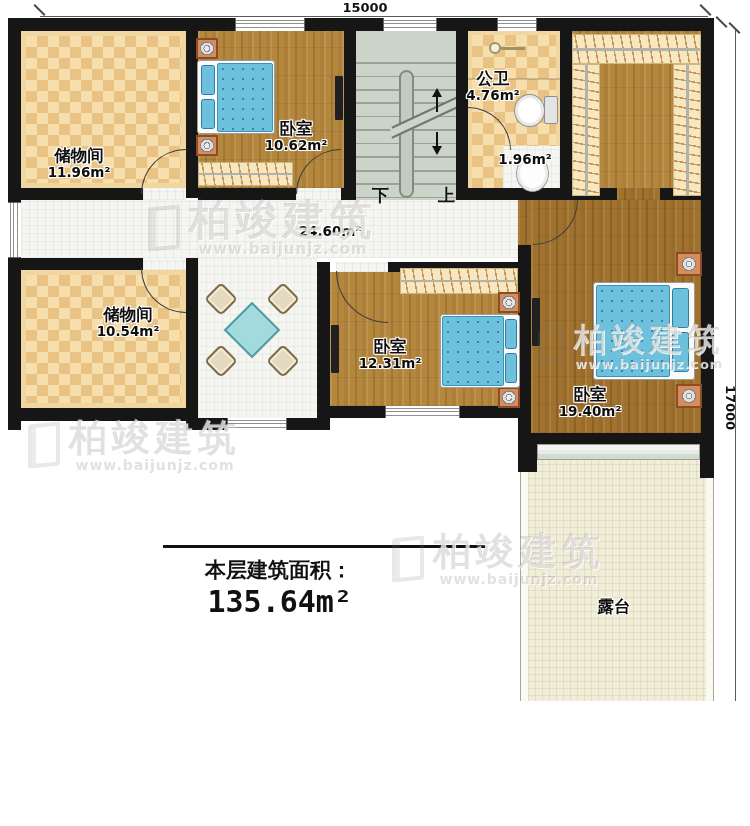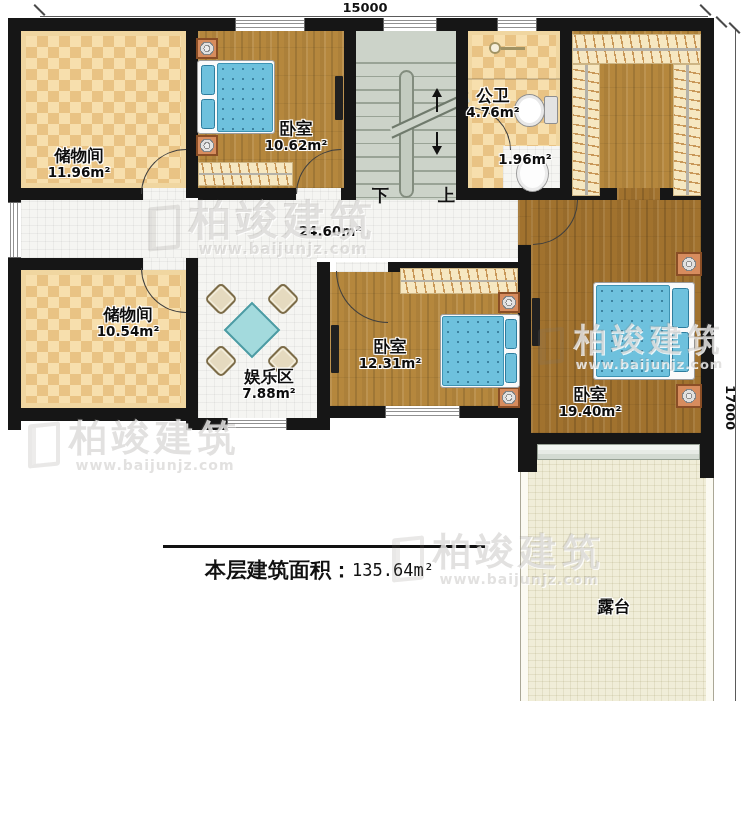--- a/index.html
+++ b/index.html
@@ -85,23 +85,23 @@
   .lm-blue{position:absolute;left:27px;top:4px;width:15px;height:44px;background:var(--accent-blue,#1766b5);
            background-image:repeating-linear-gradient(0deg,rgba(255,255,255,.95) 0 2px,transparent 2px 6px);
            background-size:5px 100%;background-repeat:no-repeat;background-position:3px 4px;transform:skewY(-8deg);}
   .logo-col{display:flex;flex-direction:column;line-height:1.02;}
   .logo-brand{font-size:33px;font-weight:900;letter-spacing:7px;color:#0c0c0c;white-space:nowrap;}
   .logo-url{font-size:15px;font-weight:800;letter-spacing:2.5px;color:#141414;white-space:nowrap;}
   
   .title-row{display:flex;align-items:baseline;gap:20px;z-index:30;}
   .title-cn{font-size:45px;font-weight:900;letter-spacing:4px;}
   .title-scale{font-size:40px;font-weight:700;font-family:"DejaVu Sans Mono","Liberation Mono",monospace;}
-  .stat-row{display:flex;align-items:center;z-index:30;}
+  .stat-row{display:flex;align-items:flex-end;z-index:30;flex-direction:column;}
   .stat-label{font-size:21px;font-weight:800;}
-  .stat-value{font-size:17px;font-weight:400;font-family:"DejaVu Sans Mono","Liberation Mono",monospace;}
+  .stat-value{font-size:30px;font-weight:700;font-family:"DejaVu Sans Mono","Liberation Mono",monospace;}
   .underline{background:#111;z-index:30;}
 </style>
 </head>
 <body>
 
 <div id="plan">
 
   <div class="abs checker" style="left:21px;top:31px;width:165px;height:157px"></div>
   <div class="abs wood" style="left:198px;top:31px;width:146px;height:157px"></div>
   <div class="abs stairbg" style="left:356px;top:31px;width:100px;height:169px"></div>
@@ -231,37 +231,33 @@
   <div class="abs stair-txt" style="left:438px;top:184px">上</div>
 
   <div class="abs rlabel" style="left:19px;top:147px">
     <span class="rname">储物间</span>
     <span class="rarea">11.96m²</span>
   </div>
   <div class="abs rlabel" style="left:236px;top:120px">
     <span class="rname">卧室</span>
     <span class="rarea">10.62m²</span>
   </div>
-  <div class="abs rlabel" style="left:433px;top:87px">
+  <div class="abs rlabel" style="left:433px;top:70px">
     <span class="rname">公卫</span>
     <span class="rarea">4.76m²</span>
   </div>
   <div class="abs rlabel" style="left:465px;top:152px">
     <span class="rarea">1.96m²</span>
   </div>
   <div class="abs rlabel" style="left:270px;top:224px">
     <span class="rarea">24.60m²</span>
   </div>
   <div class="abs rlabel" style="left:68px;top:306px">
     <span class="rname">储物间</span>
     <span class="rarea">10.54m²</span>
-  </div>
-  <div class="abs rlabel" style="left:209px;top:368px">
-    <span class="rname">娱乐区</span>
-    <span class="rarea">7.88m²</span>
   </div>
   <div class="abs rlabel" style="left:330px;top:338px">
     <span class="rname">卧室</span>
     <span class="rarea">12.31m²</span>
   </div>
   <div class="abs rlabel" style="left:530px;top:386px">
     <span class="rname">卧室</span>
     <span class="rarea">19.40m²</span>
   </div>
   <div class="abs rlabel" style="left:554px;top:598px">

